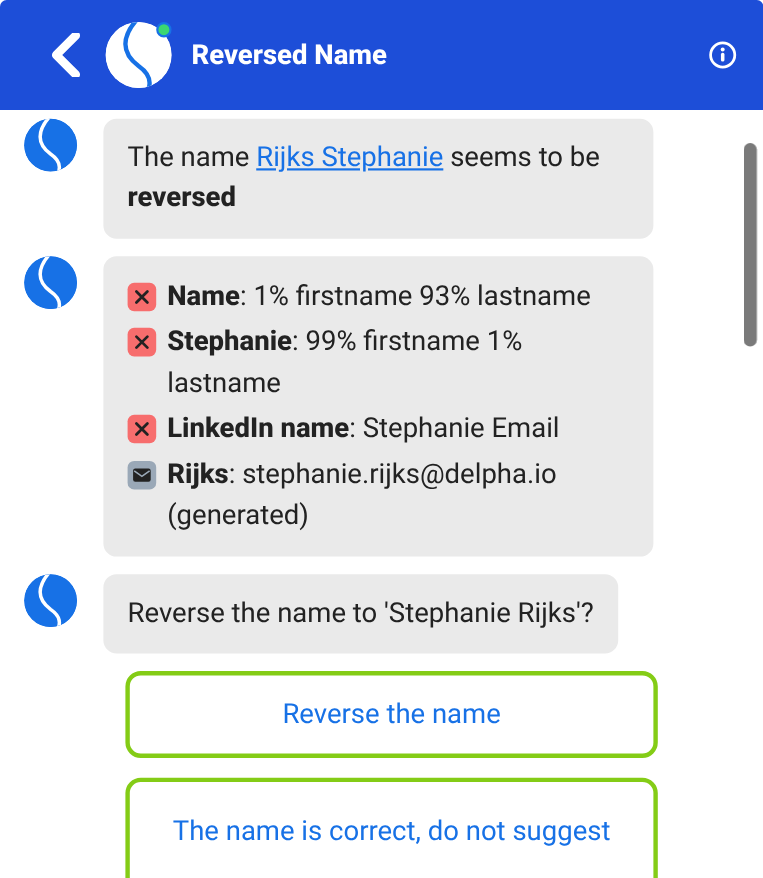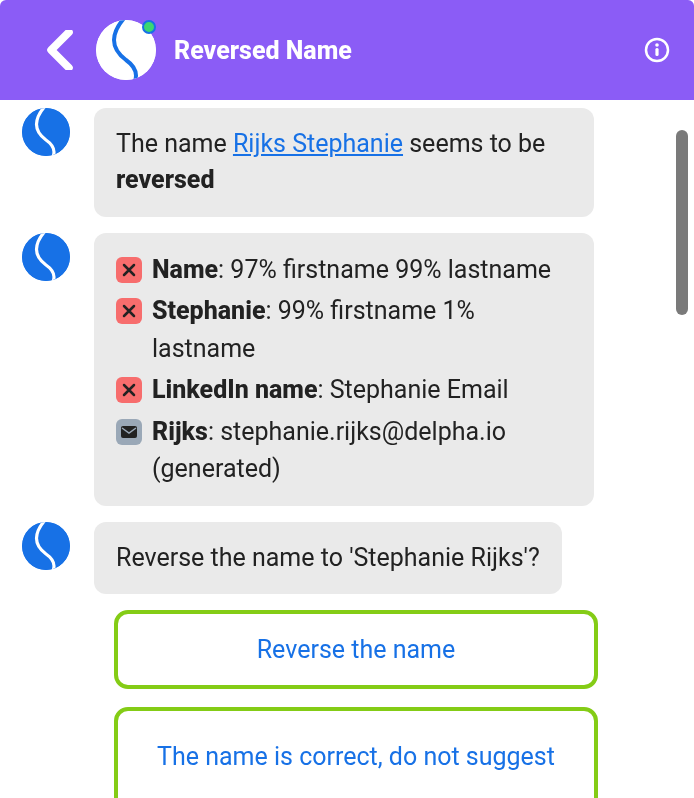--- a/index.html
+++ b/index.html
@@ -9,21 +9,21 @@
     }
     body {
       font-family: -apple-system, BlinkMacSystemFont, "Segoe UI", Roboto, Helvetica, Arial, sans-serif;
       background: #ffffff;
       width: 694px;
       height: 798px;
       overflow: hidden;
       position: relative;
     }
     .header {
-      background: #8b5cf6;
+      background: #1d4ed8;
       height: 100px;
       display: flex;
       align-items: center;
       padding: 0 24px;
       border-radius: 6px 6px 0 0;
     }
     .back-icon {
       width: 40px;
       height: 40px;
       display: flex;
@@ -236,21 +236,21 @@
         <path d="M 24 -3 Q 5 18 24 32 Q 40 43 24 58" fill="none" stroke="#ffffff" stroke-width="3.2"></path>
       </svg>
     </div>
     <div class="bubble">
       <div class="detail-row">
         <span class="detail-icon x">
           <svg width="16" height="16" viewBox="0 0 16 16">
               <path d="M3 3 L13 13 M13 3 L3 13" stroke="#222" stroke-width="2.5" stroke-linecap="round"></path>
             </svg>
         </span>
-        <span class="detail-text"> <span class="bold">Name</span><span>: 97% firstname 99% lastname</span></span>
+        <span class="detail-text"> <span class="bold">Name</span><span>: 1% firstname 93% lastname</span></span>
       </div>
       <div class="detail-row">
         <span class="detail-icon x">
           <svg width="16" height="16" viewBox="0 0 16 16">
               <path d="M3 3 L13 13 M13 3 L3 13" stroke="#222" stroke-width="2.5" stroke-linecap="round"></path>
             </svg>
         </span>
         <span class="detail-text"> <span class="bold">Stephanie</span><span>: 99% firstname 1% lastname</span></span>
       </div>
       <div class="detail-row">

